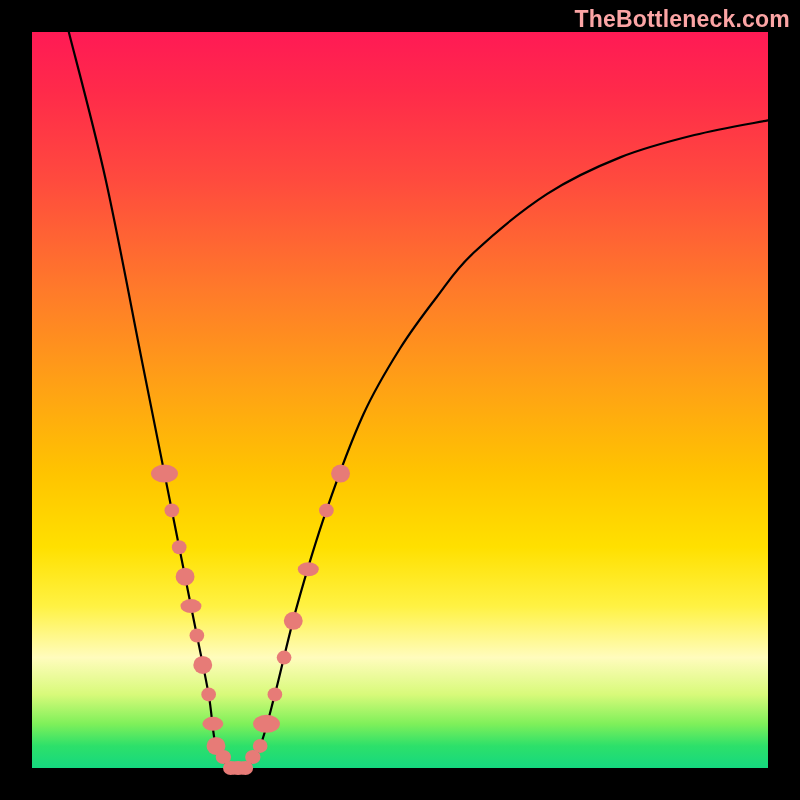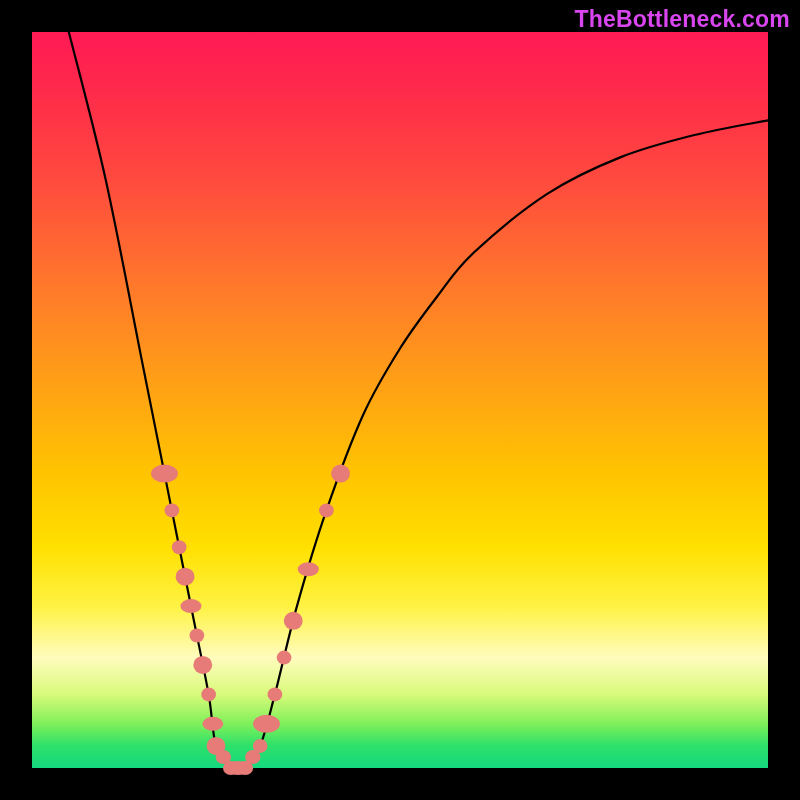--- a/index.html
+++ b/index.html
@@ -42,21 +42,21 @@
       #2de06a 97%,
       #15d87f 100%
     );
   }
   .watermark {
     position: absolute;
     top: 6px;
     right: 10px;
     font-size: 23px;
     font-weight: 600;
-    color: #d946ef;
+    color: #fca5a5;
     letter-spacing: 0.2px;
     user-select: none;
   }
   svg.curve {
     position: absolute;
     top: 0;
     left: 0;
     width: 736px;
     height: 736px;
     overflow: visible;

